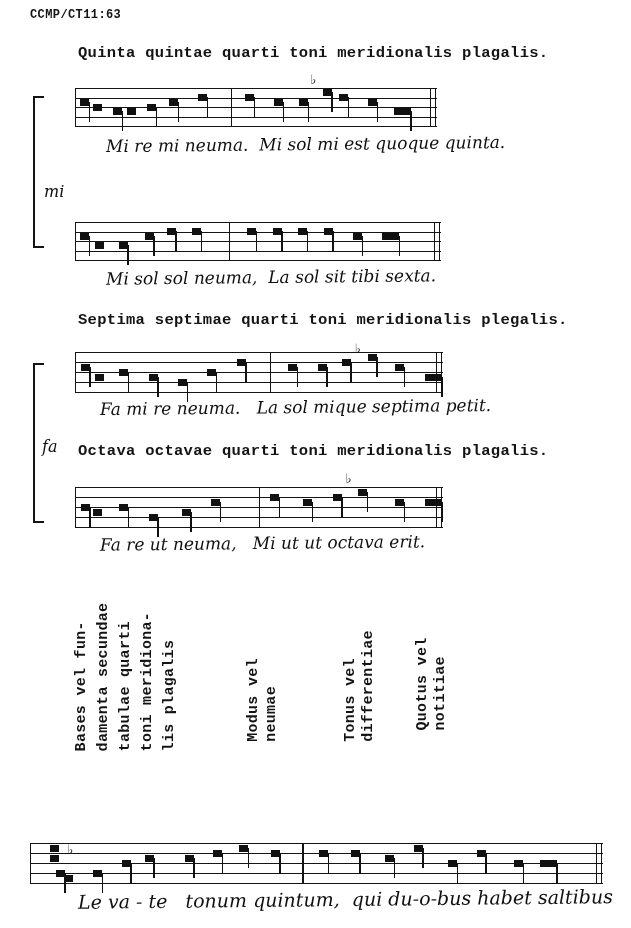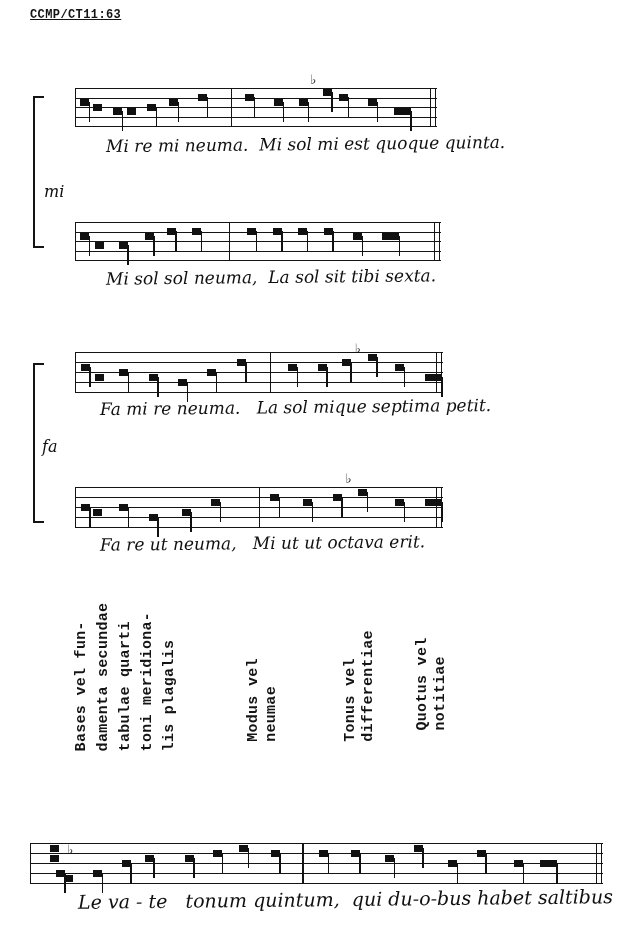--- a/index.html
+++ b/index.html
@@ -1,18 +1,18 @@
 <!DOCTYPE html>
 <html><head>
 <meta charset="utf-8">
 <style>
   html,body{margin:0;padding:0;background:#e8e8e8;}
   .page{position:relative;width:631px;height:928px;background:#ffffff;overflow:hidden;
         font-family:"Liberation Mono",monospace;color:#141414;}
-  .shelf{position:absolute;left:30px;top:8px;font:bold 12px "Liberation Mono",monospace;letter-spacing:.4px;text-decoration:underline;}
+  .shelf{position:absolute;left:30px;top:8px;font:bold 12px "Liberation Mono",monospace;letter-spacing:.4px;}
   .title{position:absolute;left:78px;font:bold 15.5px "Liberation Mono",monospace;letter-spacing:.3px;white-space:pre;}
   .lyric{position:absolute;font-family:"DejaVu Serif",serif;font-style:italic;font-size:17px;
          white-space:pre;color:#101010;transform:rotate(-.6deg);}
   .staff{position:absolute;}
   .sline{position:absolute;left:0;right:0;height:1.4px;background:#141414;}
   .sbar{position:absolute;top:0;width:1.4px;background:#141414;}
   .snote{position:absolute;width:9px;height:7px;background:#111;}
   .snote.wide{width:17px;}
   .sstem{position:absolute;right:-1px;top:3px;width:1.5px;height:20px;background:#111;}
   .sflat{position:absolute;font:13px "DejaVu Serif",serif;color:#111;line-height:1;}
@@ -21,20 +21,21 @@
   .colhead{position:absolute;font:bold 15px "Liberation Mono",monospace;letter-spacing:.3px;
            white-space:pre;transform:translate(-50%,-50%) rotate(-90deg);color:#141414;}
 </style>
 </head>
 <body>
 
 <div class="page">
 
   <div class="shelf">CCMP/CT11:63</div>
 
+  <div class="title" style="top:44px">Quinta quintae quarti toni meridionalis plagalis.</div>
   <div class="staff" style="left:75px;top:88px;width:362px;height:38px">
       <div class="sline" style="top: 0px;"></div>
       <div class="sline" style="top: 9.5px;"></div>
       <div class="sline" style="top: 19px;"></div>
       <div class="sline" style="top: 28.5px;"></div>
       <div class="sline" style="top: 38px;"></div>
       <div class="sbar" style="left: 0px; height: 38px;"></div>
       <div class="sbar" style="left: 43%; height: 38px;"></div>
       <div class="sbar" style="left: calc(100% - 7px); height: 38px;"></div>
       <div class="sbar" style="left: calc(100% - 2px); height: 38px;"></div>
@@ -123,20 +124,21 @@
       </div>
       <div class="snote" style="left: 76%; top: 10.75px;">
         <div class="sstem"></div>
       </div>
       <div class="snote wide" style="left: 84%; top: 10.75px;">
         <div class="sstem"></div>
       </div>
     </div>
   <div class="lyric" style="left:106px;top:267px">Mi sol sol neuma,  La sol sit tibi sexta.</div>
 
+  <div class="title" style="top:311px">Septima septimae quarti toni meridionalis plegalis.</div>
   <div class="staff" style="left:75px;top:352px;width:368px;height:40px">
       <div class="sline" style="top: 0px;"></div>
       <div class="sline" style="top: 10px;"></div>
       <div class="sline" style="top: 20px;"></div>
       <div class="sline" style="top: 30px;"></div>
       <div class="sline" style="top: 40px;"></div>
       <div class="sbar" style="left: 0px; height: 40px;"></div>
       <div class="sbar" style="left: 53%; height: 40px;"></div>
       <div class="sbar" style="left: calc(100% - 7px); height: 40px;"></div>
       <div class="sbar" style="left: calc(100% - 2px); height: 40px;"></div>
@@ -177,20 +179,21 @@
       </div>
       <div class="snote wide" style="left: 95%; top: 21.5px;">
         <div class="sstem"></div>
       </div>
     </div>
   <div class="lyric" style="left:100px;top:397px">Fa mi re neuma.   La sol mique septima petit.</div>
 
   <div class="bracket" style="left:33px;top:363px;height:156px"></div>
   <div class="mlabel" style="left:42px;top:437px">fa</div>
 
+  <div class="title" style="top:442px">Octava octavae quarti toni meridionalis plagalis.</div>
   <div class="staff" style="left:75px;top:487px;width:368px;height:40px">
       <div class="sline" style="top: 0px;"></div>
       <div class="sline" style="top: 10px;"></div>
       <div class="sline" style="top: 20px;"></div>
       <div class="sline" style="top: 30px;"></div>
       <div class="sline" style="top: 40px;"></div>
       <div class="sbar" style="left: 0px; height: 40px;"></div>
       <div class="sbar" style="left: 50%; height: 40px;"></div>
       <div class="sbar" style="left: calc(100% - 7px); height: 40px;"></div>
       <div class="sbar" style="left: calc(100% - 2px); height: 40px;"></div>

